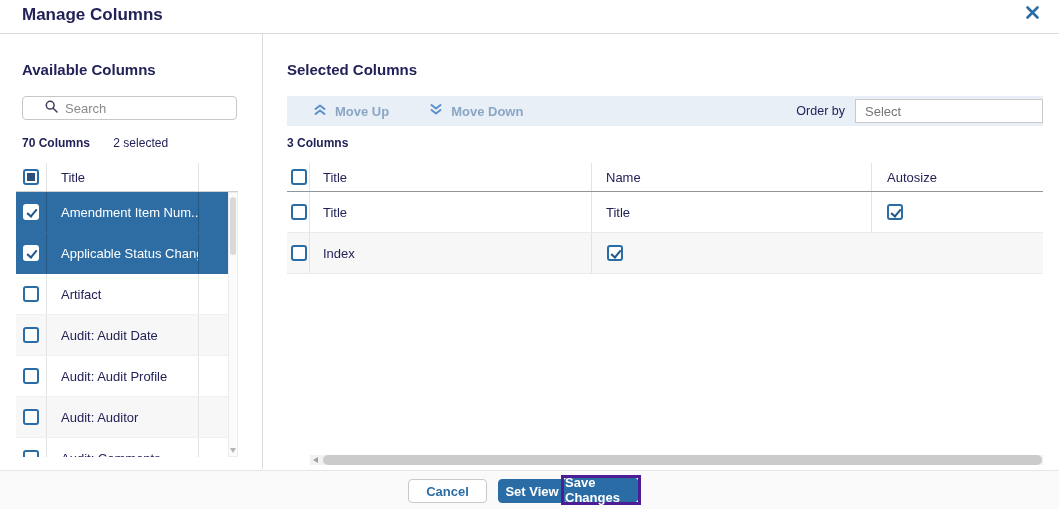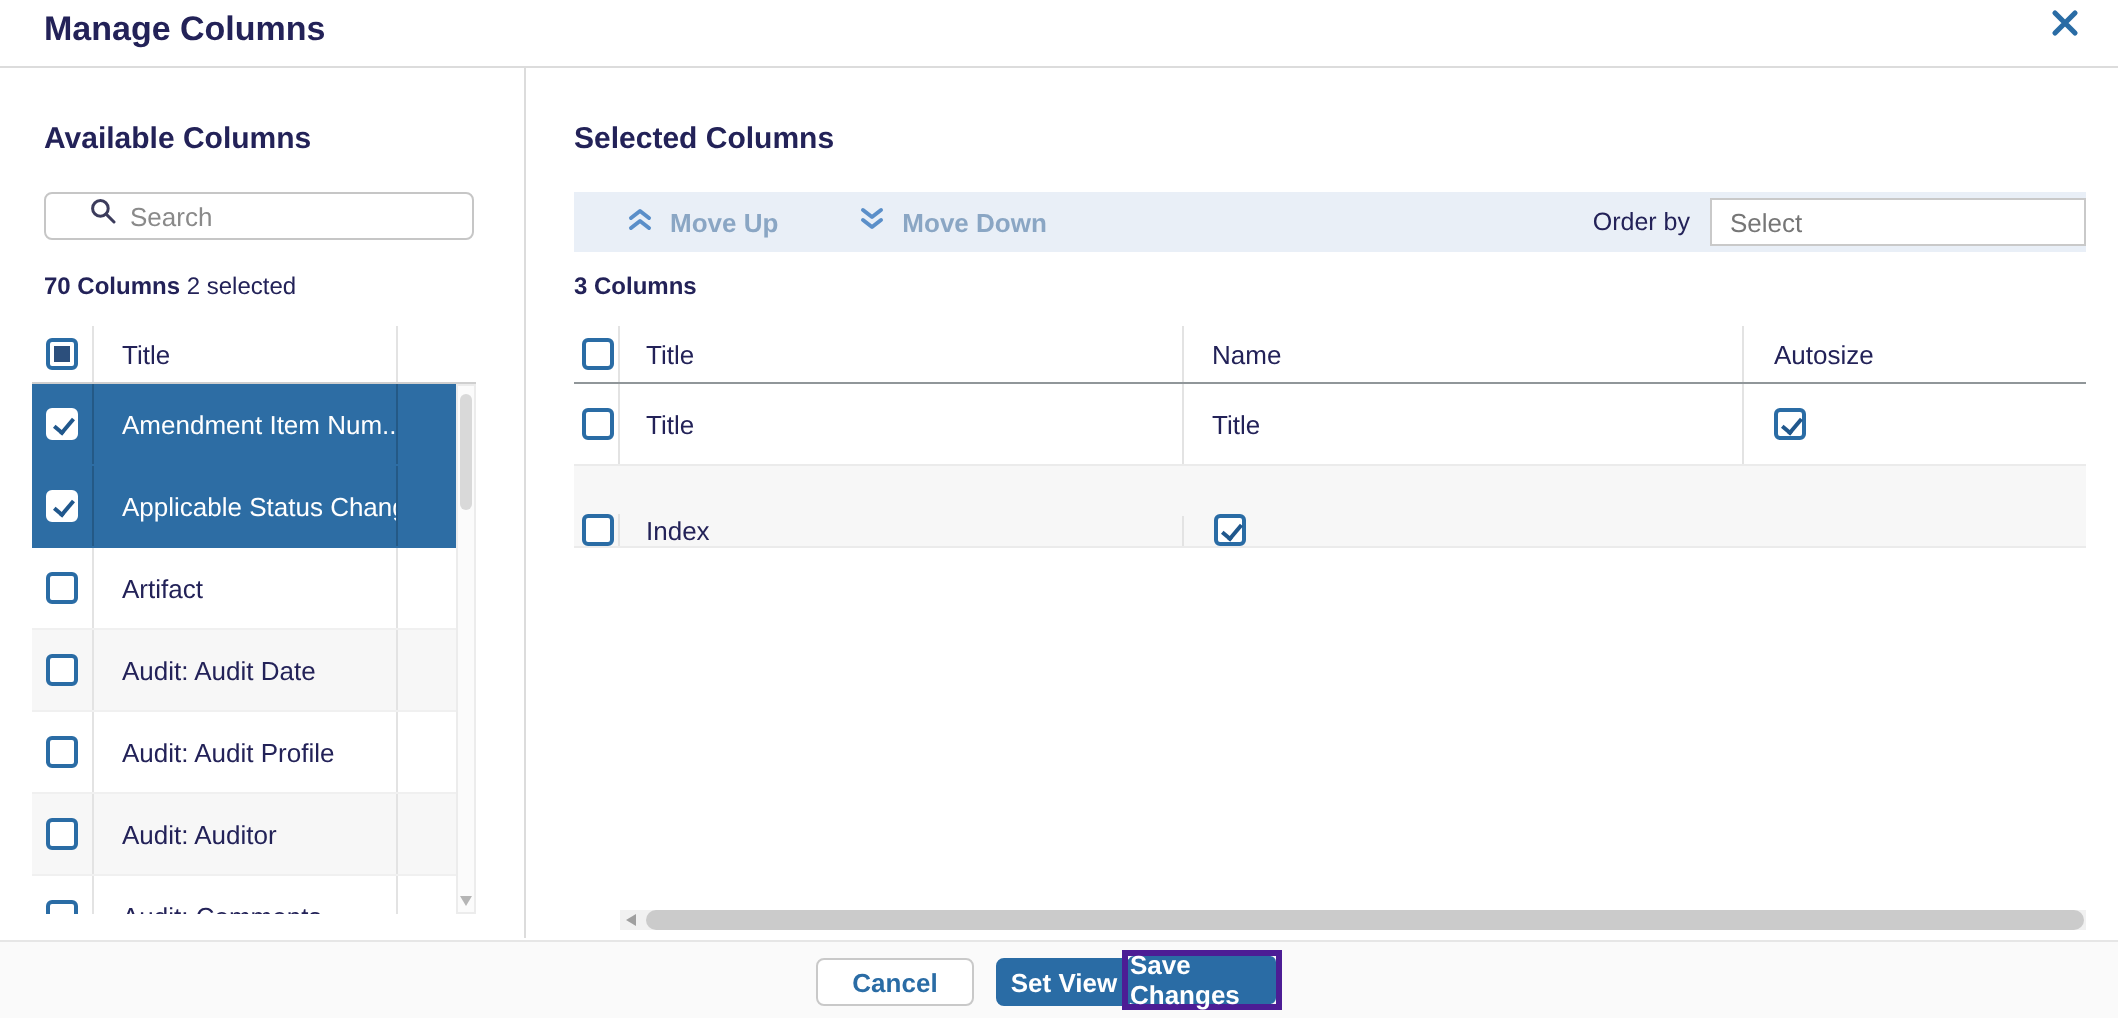--- a/index.html
+++ b/index.html
@@ -13,21 +13,21 @@
   .title-divider { position:absolute; left:0; top:33px; width:1059px; height:1px; background:#dcdcdc; }
   .panel-divider { position:absolute; left:262px; top:34px; width:1px; height:435px; background:#dcdcdc; }
 
   
   .avail-heading { position:absolute; left:22px; top:61px; font-size:15px; font-weight:700; }
   .search-box { position:absolute; left:22px; top:96px; width:215px; height:24px; border:1px solid #c6c6c6; border-radius:4px; background:#fff; display:flex; align-items:center; padding-left:22px; }
   .search-box input { border:none; outline:none; width:170px; margin-left:7px; font-size:13px; font-family:"Liberation Sans",sans-serif; color:#232258; background:transparent; }
   .search-box input::placeholder { color:#8a8a8a; }
   .avail-count { position:absolute; left:22px; top:136px; font-size:12px; }
   .avail-count .b { font-weight:700; }
-  .avail-count .n { font-weight:400; margin-left:0;text-align:right; }
+  .avail-count .n { font-weight:400; margin-left:20px;text-align:right; }
 
   .avail-list { position:absolute; left:16px; top:163px; width:222px; height:294px; overflow:hidden; }
   .al-row { display:flex; align-items:center; height:41px; background:#fff; border-bottom:1px solid #f0f0f0; }
   .al-row.header { height:29px; border-bottom:1px solid #cfcfcf; }
   .al-row.stripe { background:#f7f7f7; }
   .al-row.sel { background:#2d6da4; color:#fff; border-bottom:1px solid #2d6da4; }
   .al-cb-col { width:31px; min-width:31px; height:100%; display:flex; align-items:center; justify-content:center; border-right:1px solid #e3e3e3; }
   .al-row.sel .al-cb-col { border-right-color:rgba(0,0,0,0.18); }
   .al-label-col { width:152px; min-width:152px; height:100%; display:flex; align-items:center; padding-left:14px; border-right:1px solid #e3e3e3; font-size:13px; overflow:hidden; white-space:nowrap; }
   .al-row.sel .al-label-col { border-right-color:rgba(0,0,0,0.18); }
@@ -51,21 +51,21 @@
   .move-down { margin-left:40px; }
   .tb-spacer { flex:1; }
   .orderby-label { font-size:12.5px; color:#232258; margin-right:10px; }
   .orderby-select { width:188px; height:24px; background:#fff; border:1px solid #c9c9c9; display:flex; align-items:center; padding-left:9px; font-size:13px; color:#767676; cursor:pointer; }
 
   .sel-count { position:absolute; left:287px; top:136px; font-size:12px; font-weight:700; }
 
   .sel-table { position:absolute; left:287px; top:163px; width:756px; }
   .st-row { display:flex; align-items:stretch; height:41px; background:#fff; border-bottom:1px solid #ebebeb; }
   .st-row.header { height:29px; border-bottom:1px solid #909699; }
-  .st-row.stripe { background:#f7f7f7;align-items:flex-end; }
+  .st-row.stripe { background:#f7f7f7; }
   .st-cb-col { width:23px; min-width:23px; display:flex; align-items:center; padding-left:4px; border-right:1px solid #e3e3e3; }
   .st-title-col { width:282px; min-width:282px; display:flex; align-items:center; padding-left:13px; border-right:1px solid #e3e3e3; font-size:13px; }
   .st-name-col { width:280px; min-width:280px; display:flex; align-items:center; padding-left:14px; border-right:1px solid #e3e3e3; font-size:13px; }
   .st-auto-col { flex:1; display:flex; align-items:center; padding-left:15px; font-size:13px; }
 
   .h-scrollbar { position:absolute; left:310px; top:455px; width:733px; height:10px; background:#f1f1f1; }
   .h-arrow-left { position:absolute; left:3px; top:2px; width:0; height:0; border-top:3px solid transparent; border-bottom:3px solid transparent; border-right:5px solid #a0a0a0; }
   .h-thumb { position:absolute; left:13px; top:0; height:10px; width:719px; background:#cbcbcb; border-radius:5px; }
 
   

